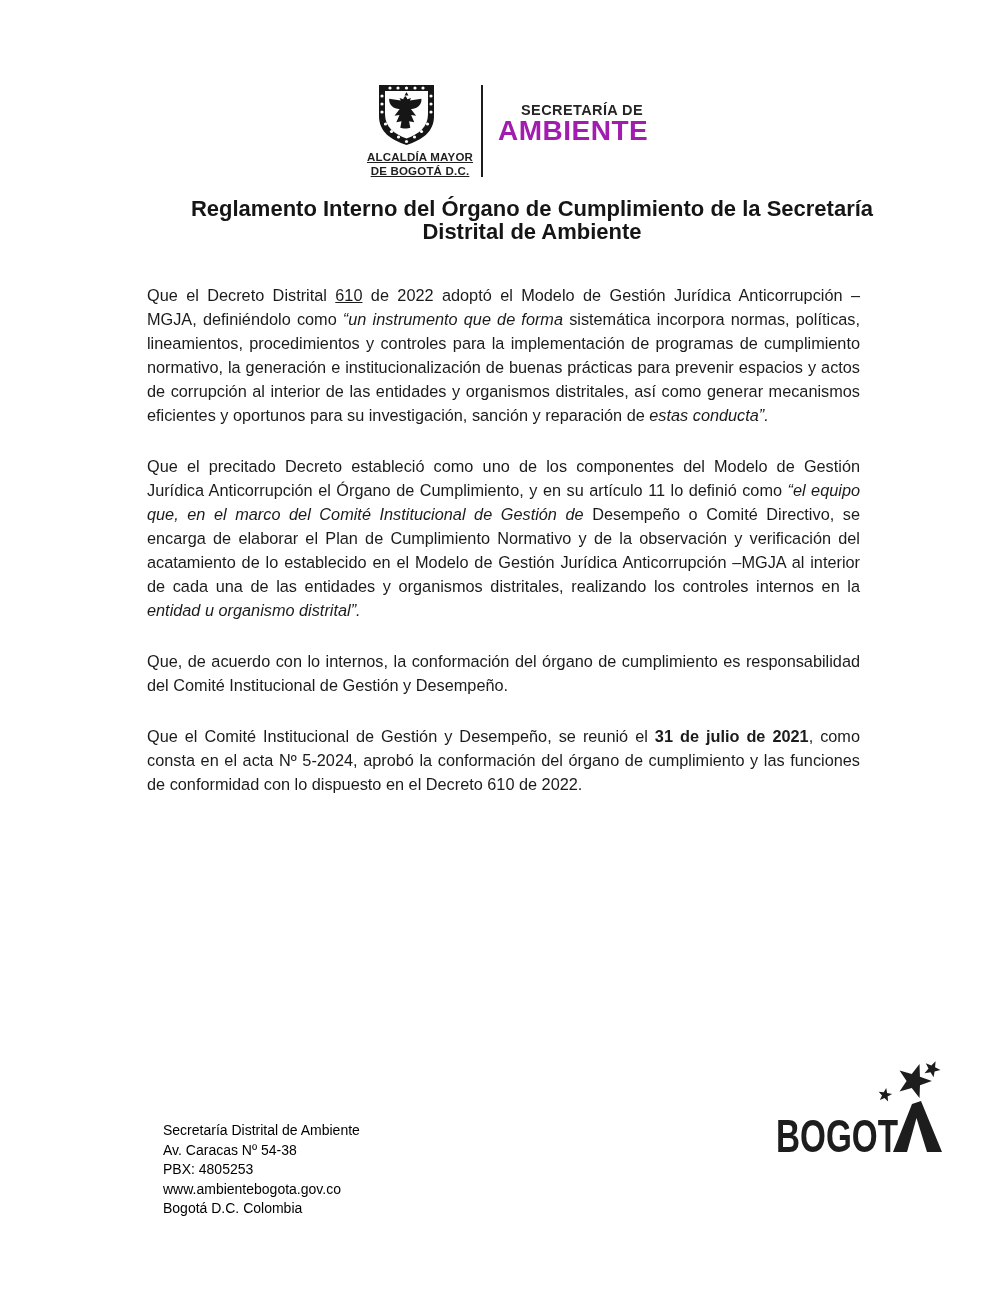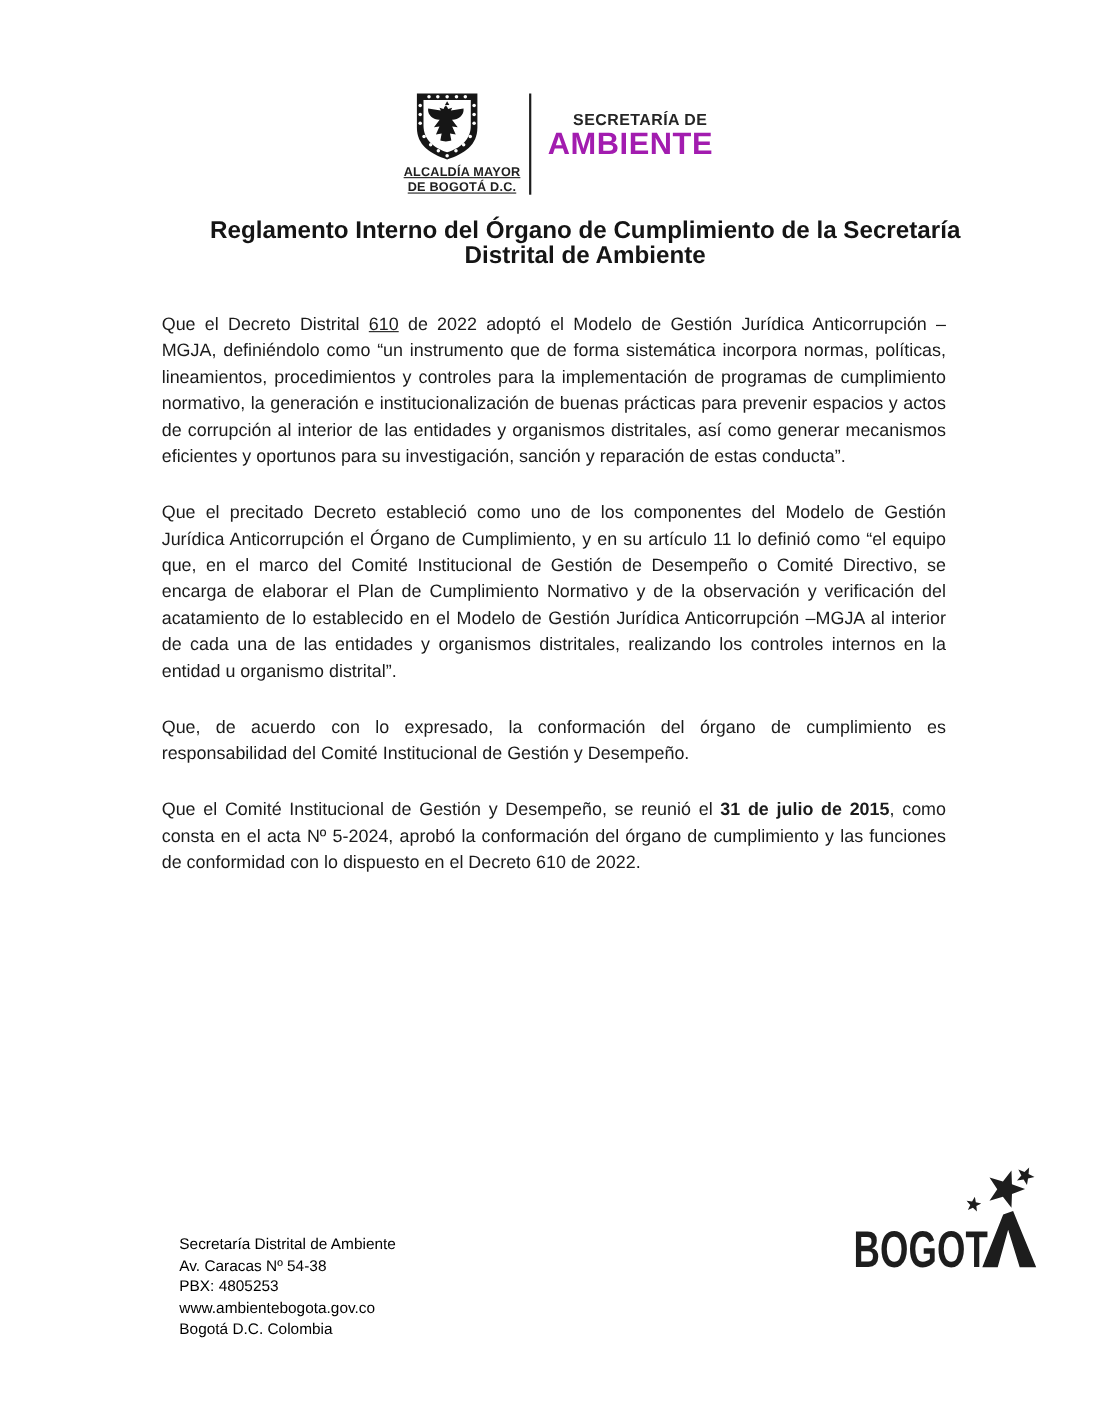--- a/index.html
+++ b/index.html
@@ -27,21 +27,21 @@
   .doc-title{
     position:absolute;left:147px;top:197px;width:770px;text-align:center;
     font-weight:bold;font-size:22px;line-height:23px;color:#151515;
   }
   
   .doc-body{
     position:absolute;left:147px;top:283px;width:713px;
     font-size:16.3px;line-height:24px;text-align:justify;color:#1b1b1b;
   }
   .doc-body p{margin:0 0 27px 0;}
-  .it{}
+  .it{font-style:italic;}
   .b{font-weight:bold;}
   .u{text-decoration:underline;}
   
   .footer-address{
     position:absolute;left:163px;top:1121px;
     font-size:14px;line-height:19.5px;color:#000000;
   }
   .bogota-logo{position:absolute;left:772px;top:1055px;width:195px;height:105px;}
 </style>
 </head>
@@ -104,23 +104,23 @@
     <div>Reglamento Interno del Órgano de Cumplimiento de la Secretaría</div>
     <div>Distrital de Ambiente</div>
   </div>
 
   <div class="doc-body">
 
     <p><span class="">Que el Decreto Distrital </span><span class="u">610</span><span class=""> de 2022 adoptó el Modelo de Gestión Jurídica Anticorrupción – MGJA, definiéndolo como </span><span class="it">“un instrumento que de forma</span><span class=""> sistemática incorpora normas, políticas, lineamientos, procedimientos y controles para la implementación de programas de cumplimiento normativo, la generación e institucionalización de buenas prácticas para prevenir espacios y actos de corrupción al interior de las entidades y organismos distritales, así como generar mecanismos eficientes y oportunos para su investigación, sanción y reparación de </span><span class="it">estas conducta”.</span></p>
 
     <p><span class="">Que el precitado Decreto estableció como uno de los componentes del Modelo de Gestión Jurídica Anticorrupción el Órgano de Cumplimiento, y en su artículo 11 lo definió como </span><span class="it">“el equipo que, en el marco del Comité Institucional de Gestión de</span><span class=""> Desempeño o Comité Directivo, se encarga de elaborar el Plan de Cumplimiento Normativo y de la observación y verificación del acatamiento de lo establecido en el Modelo de Gestión Jurídica Anticorrupción –MGJA al interior de cada una de las entidades y organismos distritales, realizando los controles internos en la </span><span class="it">entidad u organismo distrital”.</span></p>
 
-    <p><span class="">Que, de acuerdo con lo expresado, la conformación del órgano de cumplimiento es responsabilidad del Comité Institucional de Gestión y Desempeño.</span></p>
+    <p><span class="">Que, de acuerdo con lo internos, la conformación del órgano de cumplimiento es responsabilidad del Comité Institucional de Gestión y Desempeño.</span></p>
 
-    <p><span class=""> Que el Comité Institucional de Gestión y Desempeño, se reunió el </span><span class="b">31 de julio de 2015</span><span class="">, como consta en el acta Nº 5-2024, aprobó la conformación del órgano de cumplimiento y las funciones de conformidad con lo dispuesto en el Decreto 610 de 2022.</span></p>
+    <p><span class=""> Que el Comité Institucional de Gestión y Desempeño, se reunió el </span><span class="b">31 de julio de 2021</span><span class="">, como consta en el acta Nº 5-2024, aprobó la conformación del órgano de cumplimiento y las funciones de conformidad con lo dispuesto en el Decreto 610 de 2022.</span></p>
   </div>
 
   <div>
 
     <div class="footer-address">
       <div>Secretaría Distrital de Ambiente</div>
       <div>Av. Caracas Nº 54-38</div>
       <div>PBX: 4805253</div>
       <div>www.ambientebogota.gov.co</div>
       <div>Bogotá D.C. Colombia</div>

